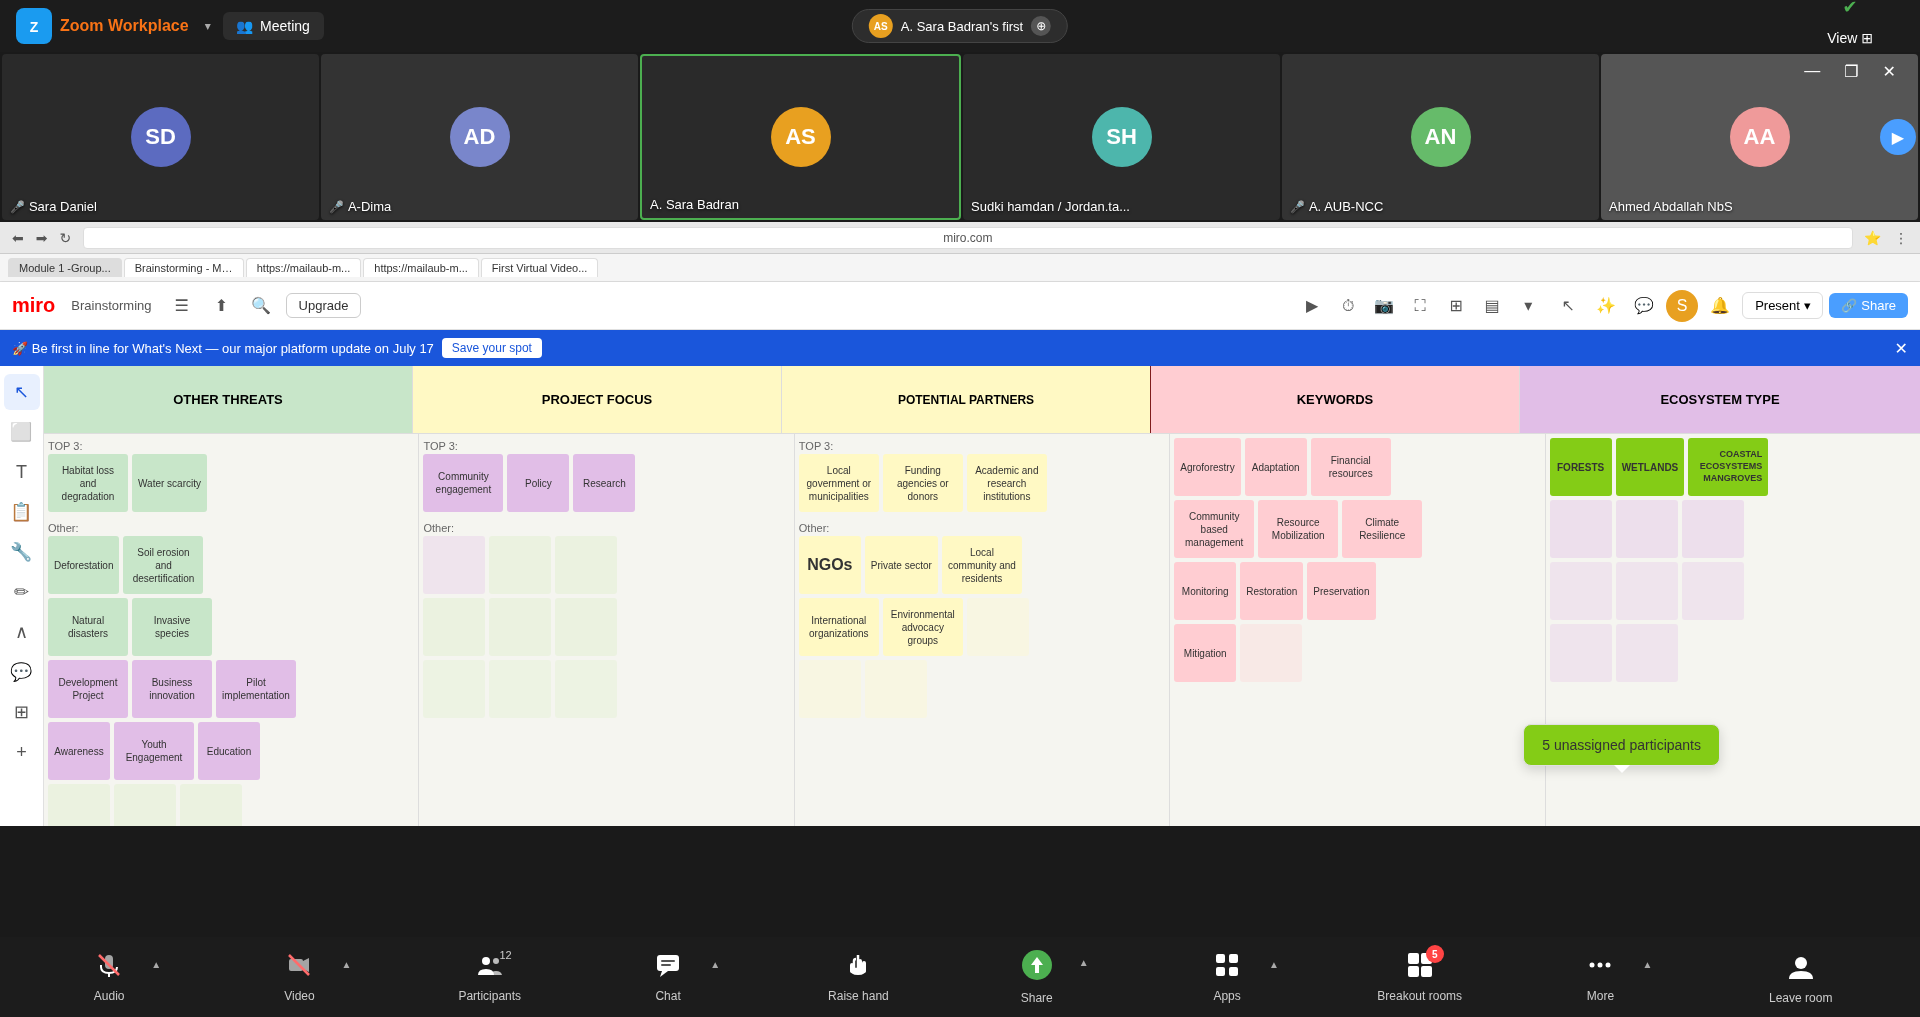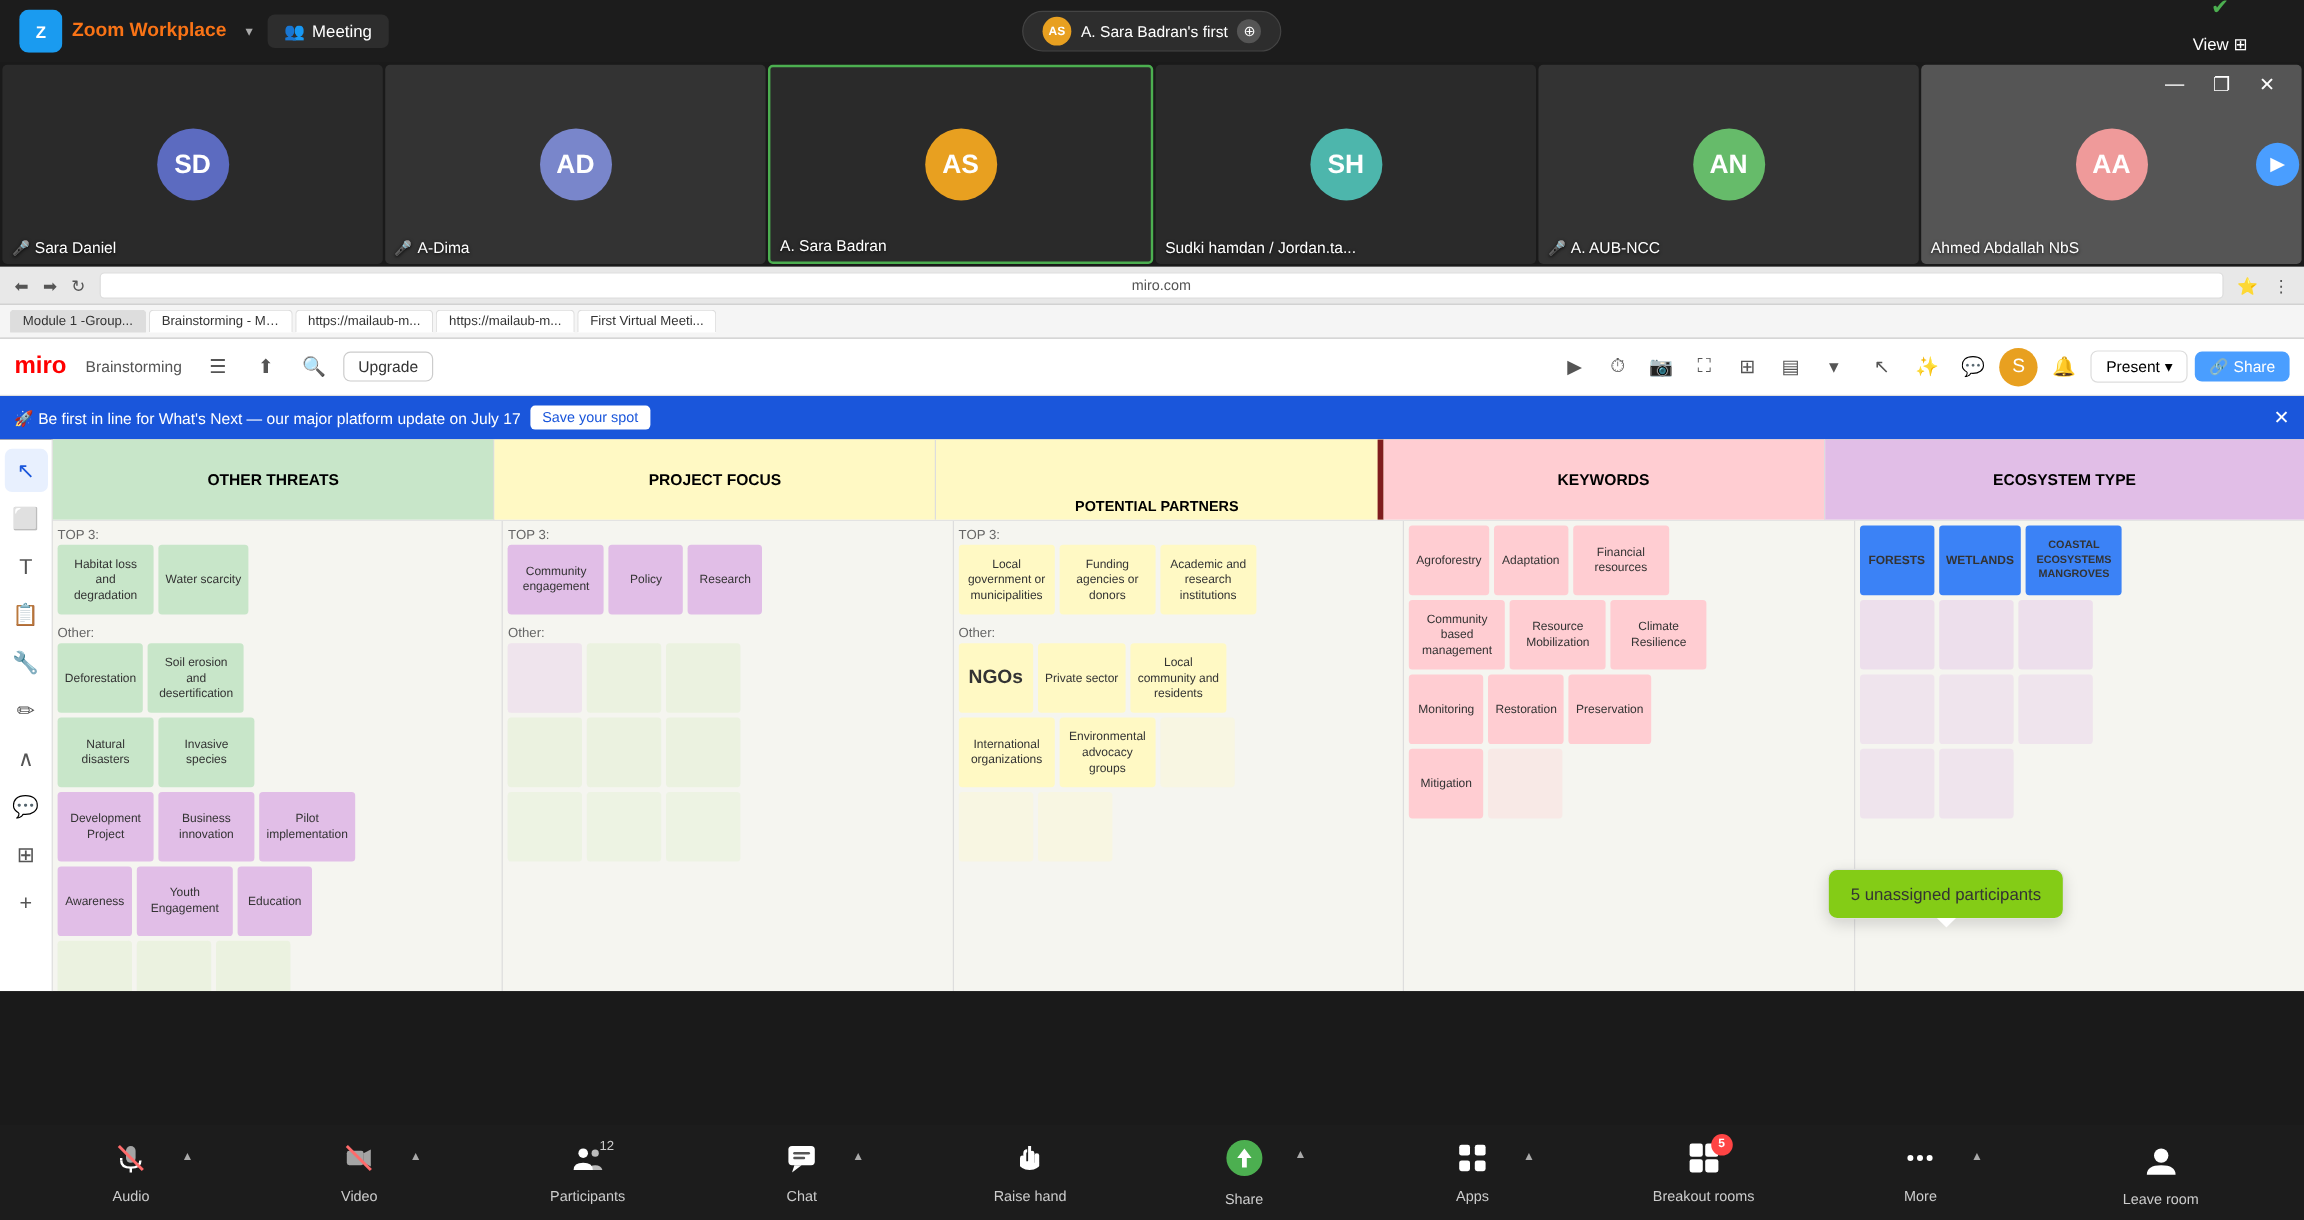--- a/index.html
+++ b/index.html
@@ -386,21 +386,21 @@
       max-width: 80px;
       display: flex; align-items: center; justify-content: center;
       text-align: center;
       line-height: 1.3;
       color: #333;
     }
     .sn-g { background: #c8e6c9; }
     .sn-y { background: #fff9c4; }
     .sn-pk { background: #ffcdd2; }
     .sn-pu { background: #e1bee7; }
-    .sn-bl { background: #3b82f6; }
+    .sn-bl { background: #84cc16; text-align: right; }
     .sn-lg { background: #dcedc8; }
   </style>
 </head>
 <body>
 
 <div class="zoom-topbar">
   <div class="zoom-logo">
     <svg class="zoom-logo-icon" viewBox="0 0 36 36">
       <rect width="36" height="36" rx="8" fill="#1a9bf0"></rect>
       <text x="18" y="24" text-anchor="middle" fill="white" font-size="14" font-weight="700">Z</text>
@@ -494,21 +494,21 @@
       <button class="browser-btn">⋮</button>
     </div>
   </div>
 
   <div class="browser-tabs">
     <div style="display:flex;gap:2px;">
       <div class="browser-tab" style="background:#ddd;">Module 1 -Group...</div>
       <div class="browser-tab">Brainstorming - Mi...</div>
       <div class="browser-tab">https://mailaub-m...</div>
       <div class="browser-tab">https://mailaub-m...</div>
-      <div class="browser-tab">First Virtual Meeti...</div>
+      <div class="browser-tab">First Virtual Video...</div>
     </div>
   </div>
 
   <div class="miro-topbar">
     <span class="miro-logo">miro</span>
     <span style="font-size:13px;color:#555;margin-right:6px;">Brainstorming</span>
     <button class="miro-tool-btn">☰</button>
     <button class="miro-tool-btn">⬆</button>
     <button class="miro-tool-btn">🔍</button>
     <button class="upgrade-btn">Upgrade</button>
@@ -563,21 +563,21 @@
 
     <div class="canvas-content">
 
       <div style="display:flex;height:68px;margin-left:0;background:#fff;border-bottom:1px solid #ddd;">
         <div style="flex:1;background:#c8e6c9;display:flex;align-items:center;justify-content:center;font-weight:700;font-size:13px;text-align:center;padding:4px;border-right:1px solid #ddd;">
           <span>OTHER THREATS</span>
         </div>
         <div style="flex:1;background:#fff9c4;display:flex;align-items:center;justify-content:center;font-weight:700;font-size:13px;text-align:center;padding:4px;border-right:1px solid #ddd;">
           <span>PROJECT FOCUS</span>
         </div>
-        <div style="flex:1;background:#fff9c4;display:flex;align-items:flex-end;justify-content:center;font-weight:700;font-size:13px;text-align:center;padding:4px;border-right:5px solid #7f1d1d;">
+        <div style="flex:1;background:#fff9c4;display:flex;align-items:center;justify-content:center;font-weight:700;font-size:13px;text-align:center;padding:4px;border-right:1px solid #7f1d1d;">
           <span style="font-size:12px;">POTENTIAL PARTNERS</span>
         </div>
         <div style="flex:1;background:#ffcdd2;display:flex;align-items:center;justify-content:center;font-weight:700;font-size:13px;text-align:center;padding:4px;border-right:1px solid #ddd;">
           <span>KEYWORDS</span>
         </div>
         <div style="flex:1;background:#e1bee7;display:flex;align-items:center;justify-content:center;font-weight:700;font-size:13px;padding:20px;">
           <span>ECOSYSTEM TYPE</span>
         </div>
       </div>
 

